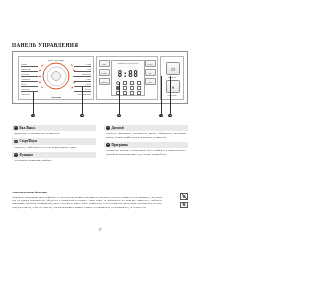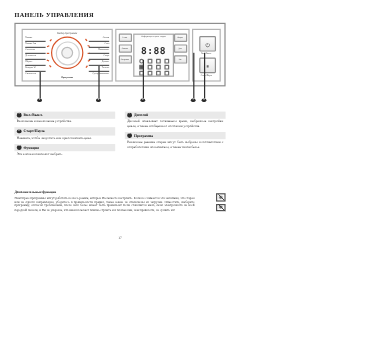--- a/index.html
+++ b/index.html
@@ -4,21 +4,21 @@
 <style>
   html,body{margin:0;padding:0;}
   body{
     width:200px;height:283px;
     background:#ffffff;
     font-family:"Liberation Serif", serif;
     color:#1a1a1a;
     overflow:hidden;
     position:relative;
   }
-  .page{width:200px;height:203px;position:relative;}
+  .page{width:200px;height:203px;position:relative;margin-top:32px;}
 
   
   .title{
     position:absolute;left:12px;top:10px;
     font-family:"Liberation Serif", serif;
     font-weight:bold;
     font-size:5.2px;
     letter-spacing:.35px;
     color:#111;
   }

